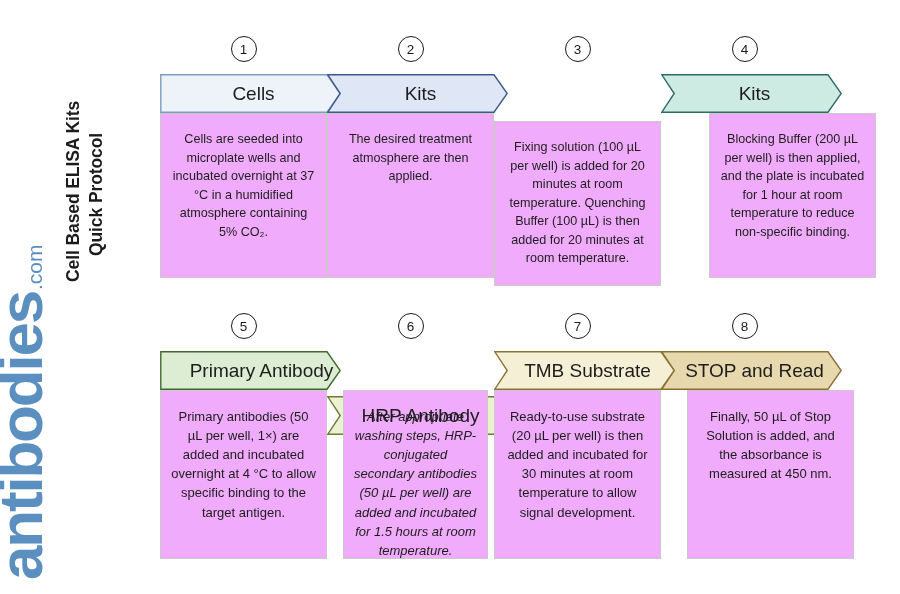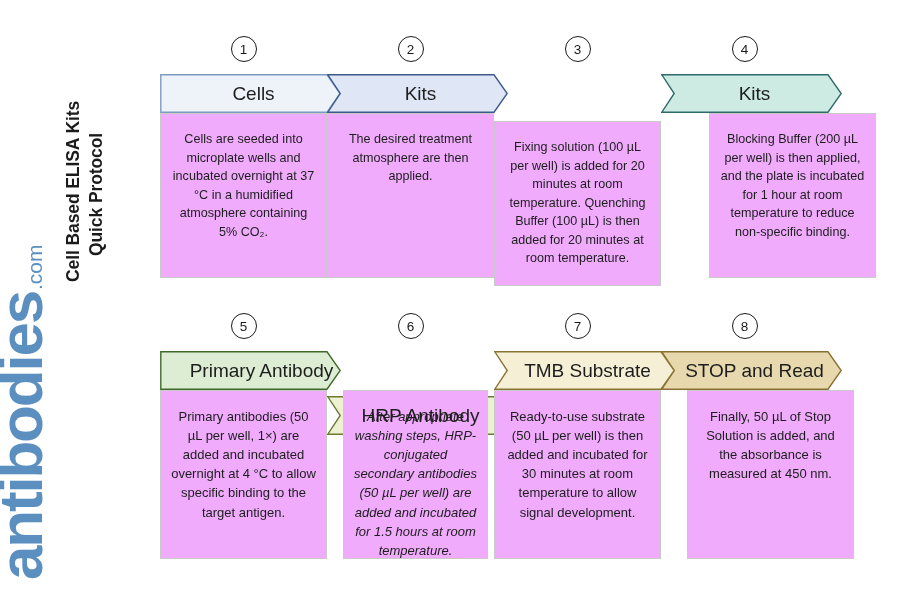--- a/index.html
+++ b/index.html
@@ -197,21 +197,21 @@
         </div>
       </div>
     <div class="body-strip">
         <div class="body-cell" style="left: 0px; width: 167px;">
           <p>Primary antibodies (50 µL per well, 1×) are added and incubated overnight at 4 °C to allow specific binding to the target antigen.</p>
         </div>
         <div class="body-cell" style="left: 183px; width: 145px; font-style: italic;">
           <p>After appropriate washing steps, HRP-conjugated secondary antibodies (50 µL per well) are added and incubated for 1.5 hours at room temperature.</p>
         </div>
         <div class="body-cell" style="left: 334px; width: 167px;">
-          <p>Ready-to-use substrate (50 µL per well) is then added and incubated for 30 minutes at room temperature to allow signal development.</p>
+          <p>Ready-to-use substrate (20 µL per well) is then added and incubated for 30 minutes at room temperature to allow signal development.</p>
         </div>
         <div class="body-cell" style="left: 485px; width: 167px; margin-left: 42px;">
           <p>Finally, 50 µL of Stop Solution is added, and the absorbance is measured at 450 nm.</p>
         </div>
       </div>
   </div>
 
 </div>
 
 </body></html>

